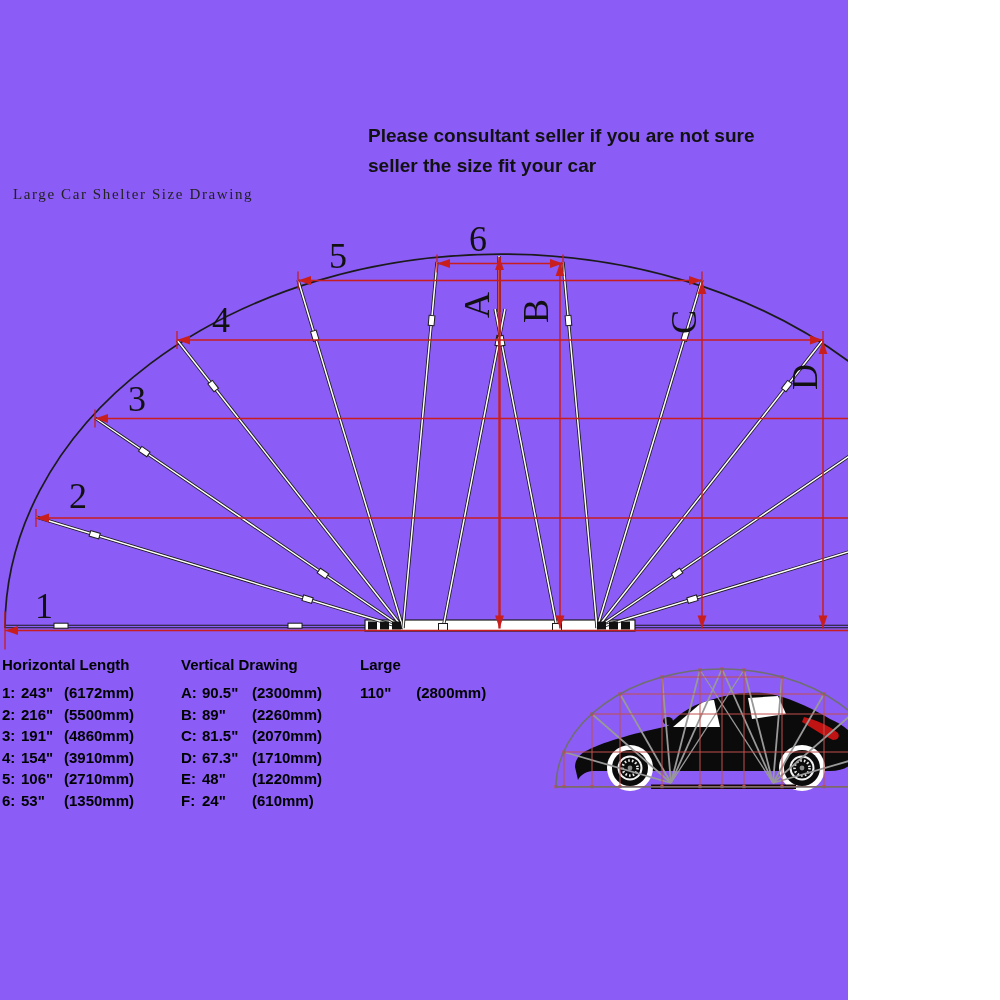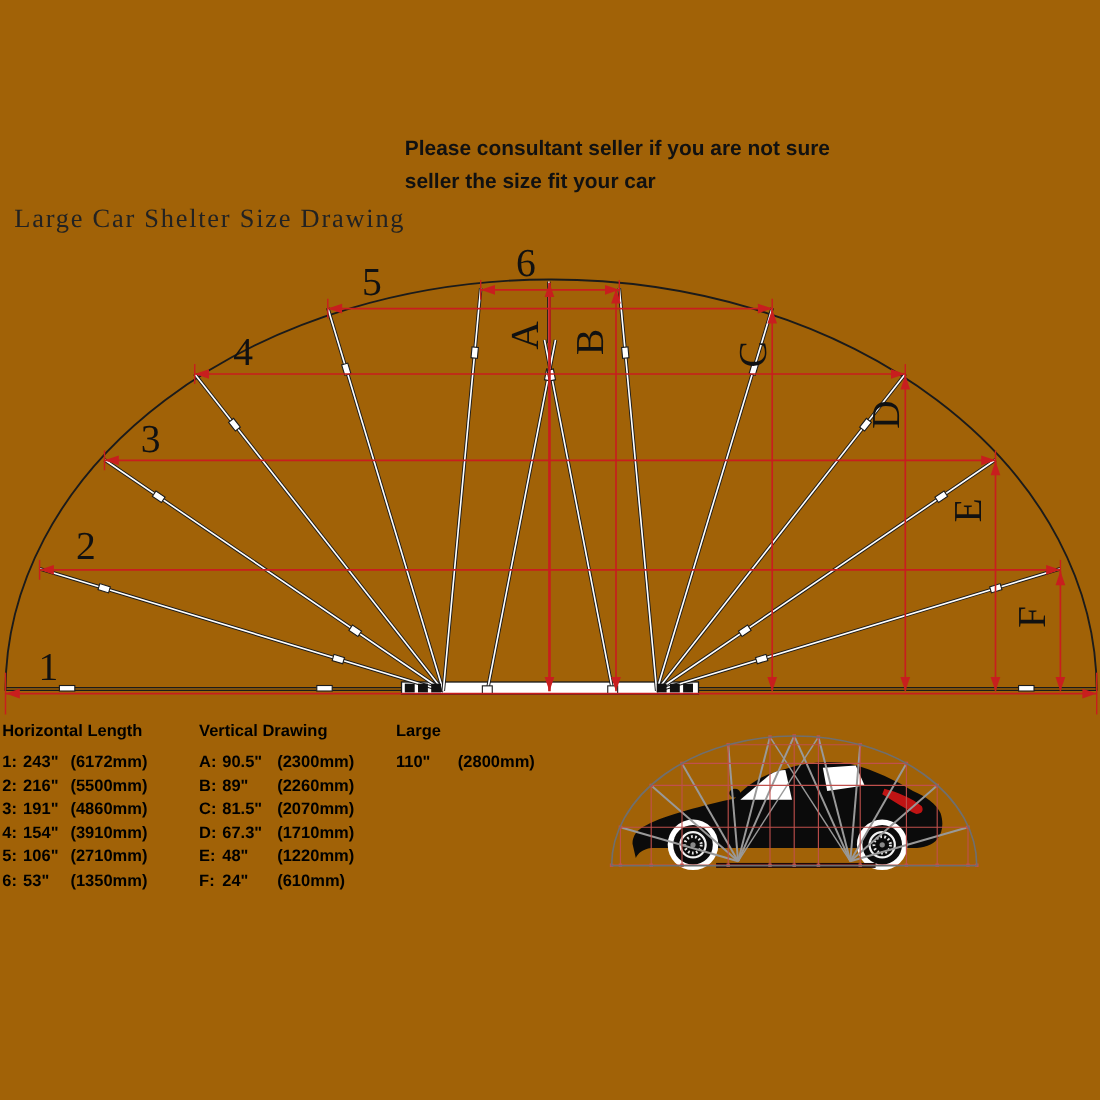--- a/index.html
+++ b/index.html
@@ -1,22 +1,22 @@
 <!DOCTYPE html>
 <html><head>
 <meta charset="utf-8">
 <style>
   html,body{margin:0;padding:0;background:#fff;}
-  .canvas{position:relative;width:1000px;height:1000px;background:#a16207;overflow:hidden;
+  .canvas{position:relative;width:848px;height:1000px;background:#8b5cf6;overflow:hidden;
           font-family:"Liberation Sans",sans-serif;}
   #art{position:absolute;left:0;top:0;}
   .note{position:absolute;left:368px;top:121px;font-weight:bold;font-size:19px;
         line-height:30px;color:#111;white-space:nowrap;}
   .drawing-title{position:absolute;left:13px;top:186px;font-family:"Liberation Serif",serif;
-        font-size:24px;letter-spacing:1.6px;color:#222;white-space:nowrap;}
+        font-size:15px;letter-spacing:1.6px;color:#222;white-space:nowrap;}
   .dlabel{position:absolute;font-family:"Liberation Serif",serif;font-size:36px;color:#111;
         transform:translate(-50%,-50%);line-height:1;}
   .dlabel.rot{transform:translate(-50%,-50%) rotate(-90deg);}
   .tblock{position:absolute;color:#000;}
   .tblock h3{margin:0 0 9px 0;font-size:15px;font-weight:bold;font-family:"Liberation Sans",sans-serif;}
   .trow{font-weight:bold;font-size:15px;line-height:21.5px;white-space:nowrap;}
   .trow span{display:inline-block;}
   .c1{width:19px;}
   .hl .c2{width:43px;}
   .vh .c1{width:21px;}

